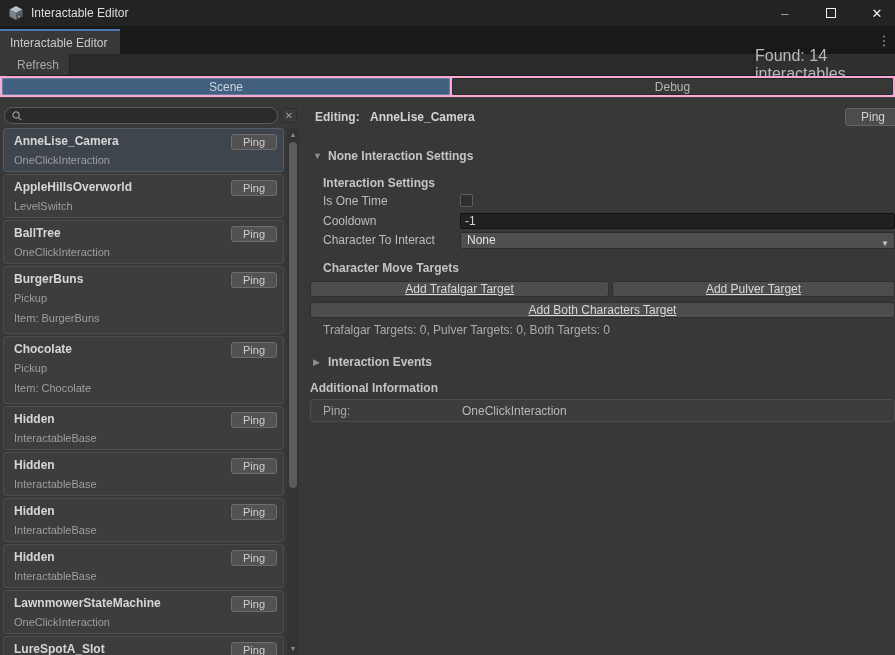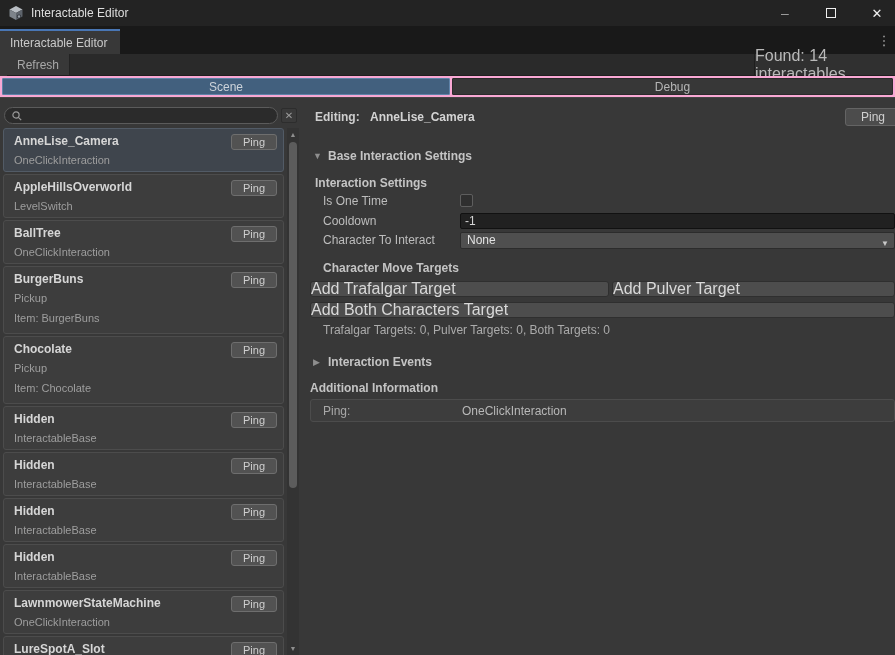--- a/index.html
+++ b/index.html
@@ -117,21 +117,21 @@
     color:#d4d4d4; font-size:12px; padding-left:4px; line-height:14px;
   }
   .dropdown {
     position:absolute; left:159px; top:134px; right:0; height:17px;
     background:#4f4f4f; border:1px solid #2c2c2c; border-radius:2px;
     color:#e2e2e2; font-size:12px; padding-left:6px; line-height:15px;
   }
   .dd-arrow { position:absolute; right:5px; top:3px; font-size:8px; color:#c8c8c8; }
   .u-btn {
     position:absolute; height:16px; background:#4d4d4d; border:1px solid #2f2f2f; border-radius:3px;
-    color:#d8d8d8; font-size:16px; text-align:left; line-height:14px;
+    color:#d8d8d8; font-size:12px; text-align:center; line-height:14px;text-decoration:underline;
   }
   .btn-trafalgar { left:9px; top:183px; width:299px; }
   .btn-pulver { left:311px; top:183px; right:0; }
   .btn-both { left:9px; top:204px; right:0; }
   .targets-summary { position:absolute; left:22px; top:225px; color:#ababab; }
   .type-box {
     position:absolute; left:9px; top:301px; right:0; height:23px;
     background:#3d3d3d; border:1px solid #4c4c4c; border-radius:3px;
   }
   .type-label { position:absolute; left:12px; top:4px; color:#a8a8a8; }
@@ -284,24 +284,24 @@
     </div>
   </div>
 
   <div class="right-panel">
     <span class="editing-label">Editing:</span>
     <span class="editing-value">AnneLise_Camera</span>
     <div class="top-ping">Ping</div>
 
     <div class="foldout" style="top:51px;">
       <span class="fold-tri">▼</span>
-      <span class="fold-label">Base Interaction Settings</span>
-    </div>
-
-    <span class="section-header" style="left:14px; top:78px;">Interaction Settings</span>
+      <span class="fold-label">None Interaction Settings</span>
+    </div>
+
+    <span class="section-header" style="left:22px; top:78px;">Interaction Settings</span>
 
     <span class="field-label" style="top:96px;">Is One Time</span>
     <div class="checkbox"></div>
 
     <span class="field-label" style="top:116px;">Cooldown</span>
     <div class="text-field">-1</div>
 
     <span class="field-label" style="top:135px;">Character To Interact</span>
     <div class="dropdown">
       <span>None</span>

